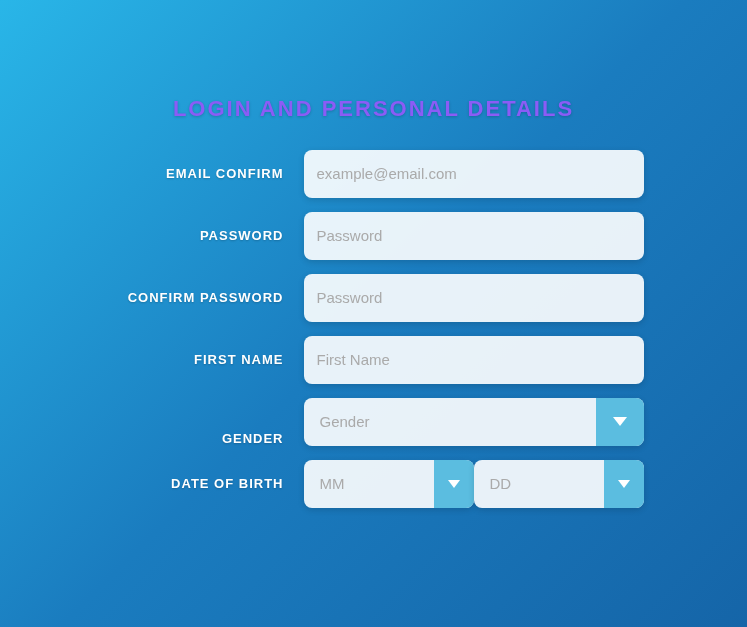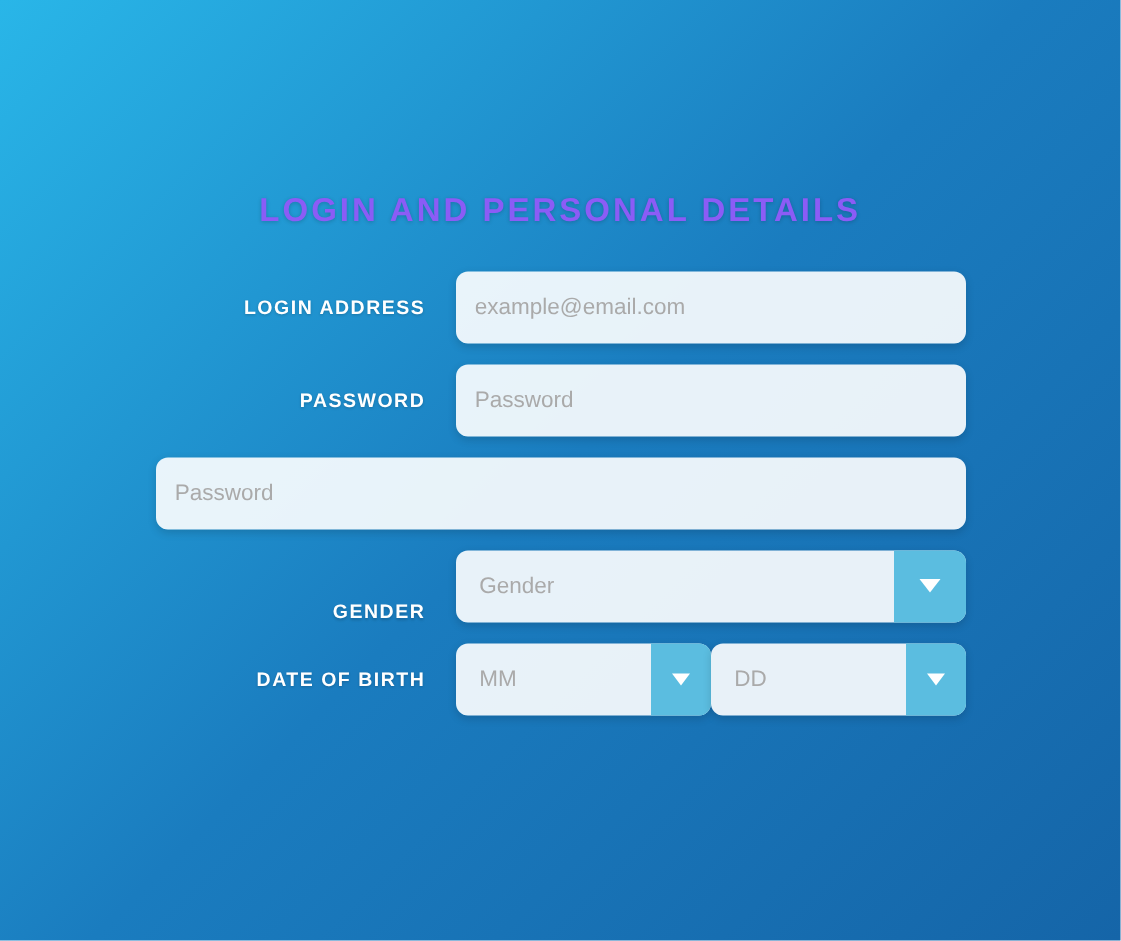--- a/index.html
+++ b/index.html
@@ -178,33 +178,38 @@
       border-top: 8px solid #fff;
     }
   </style>
 </head>
 <body>
 
 <div class="form-container">
   <h1 class="form-title">LOGIN AND PERSONAL DETAILS</h1>
 
   <div class="form-row">
-    <label class="form-label">LOGIN ADDRESS</label>
+    <label class="form-label">EMAIL CONFIRM</label>
     <input class="form-input" type="email" placeholder="example@email.com" style="">
   </div>
 
   <div class="form-row">
     <label class="form-label">PASSWORD</label>
     <input class="form-input" type="password" placeholder="Password" style="">
   </div>
 
   <div class="form-row">
+    <label class="form-label">CONFIRM PASSWORD</label>
     <input class="form-input" type="password" placeholder="Password" style="">
   </div>
 
+  <div class="form-row">
+    <label class="form-label">FIRST NAME</label>
+    <input class="form-input" type="text" placeholder="First Name" style="">
+  </div>
 
 
   <div class="gender-row">
     <label class="form-label">GENDER</label>
     <div class="select-wrapper">
       <select class="form-select">
         <option value="">Gender</option>
         <option value="male">Male</option>
         <option value="female">Female</option>
         <option value="other">Other</option>

